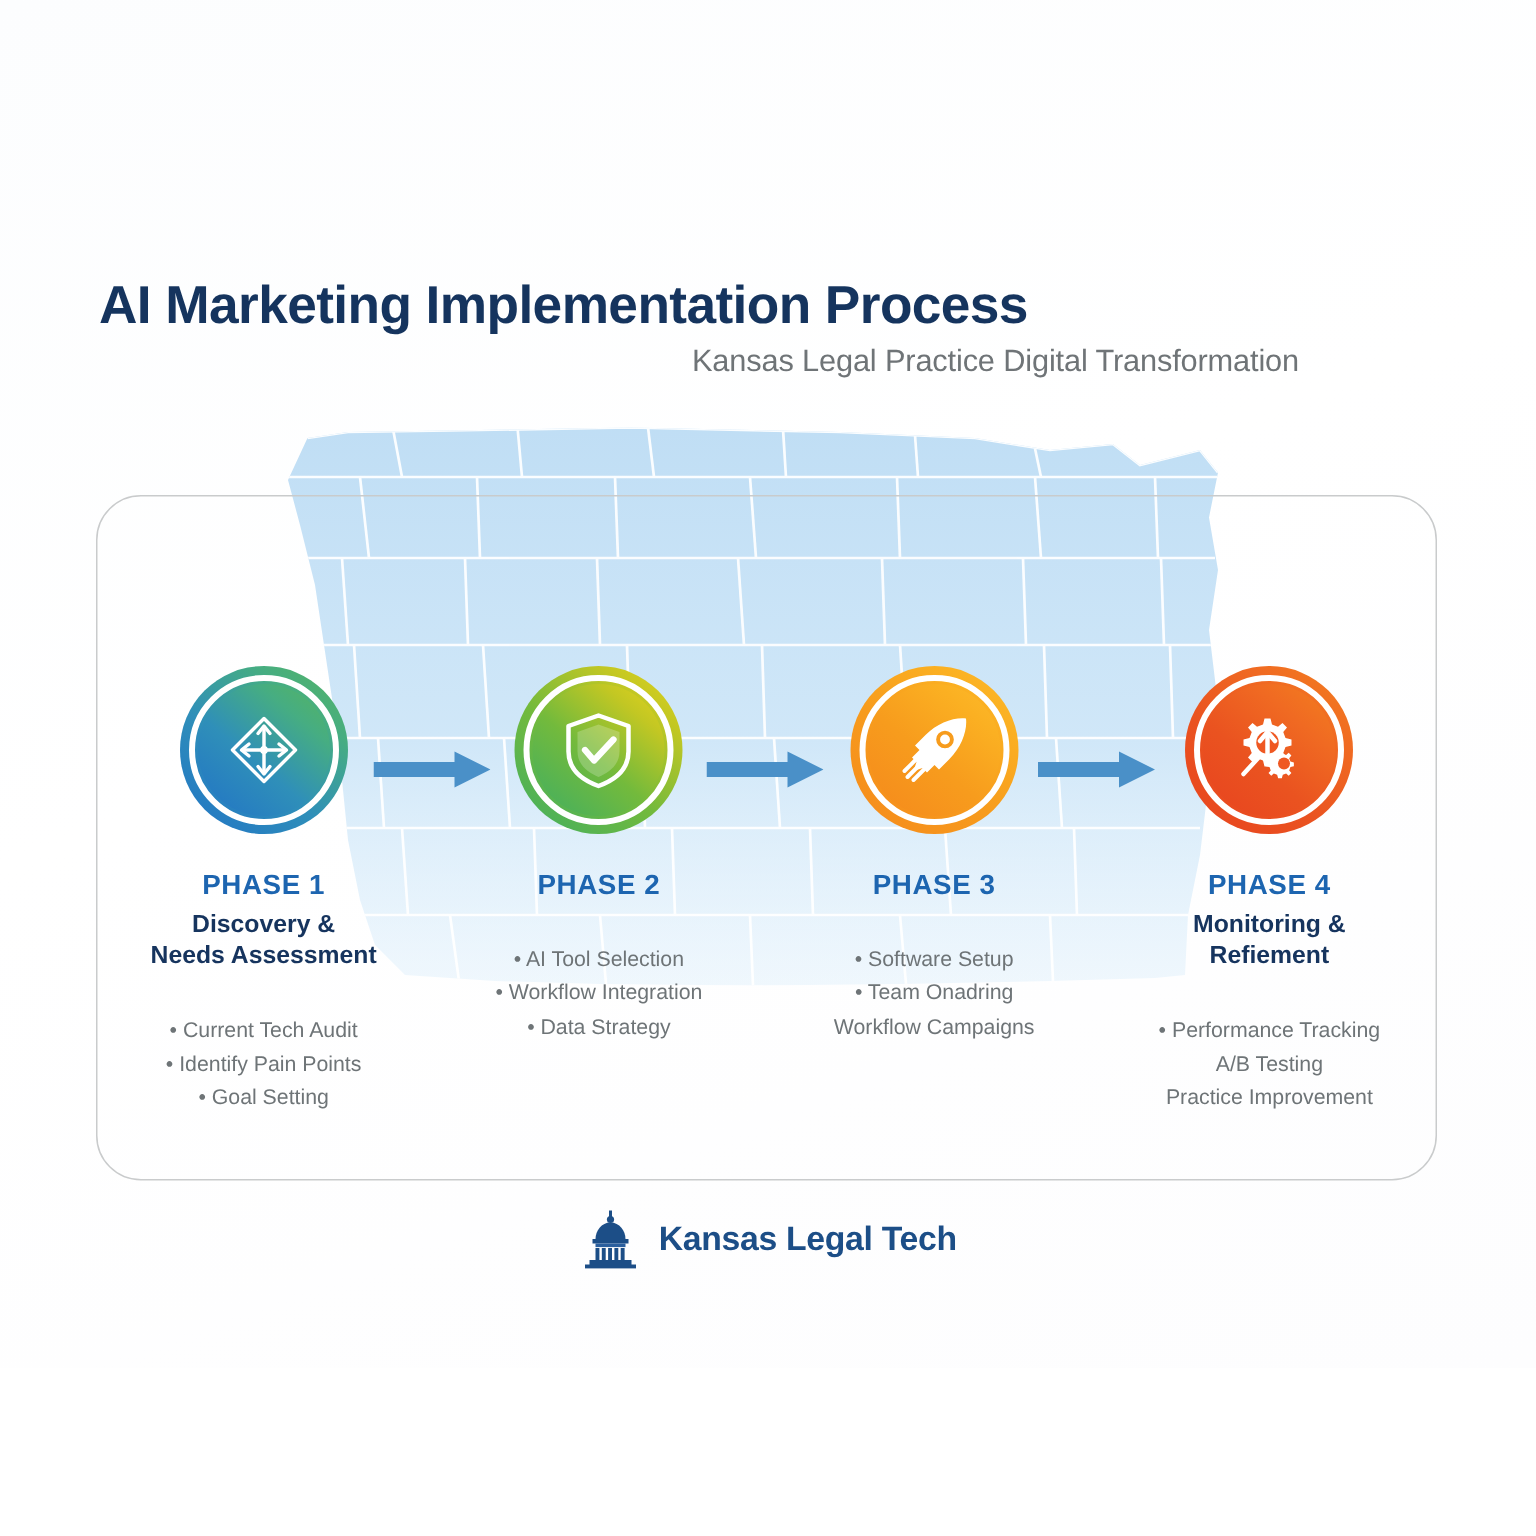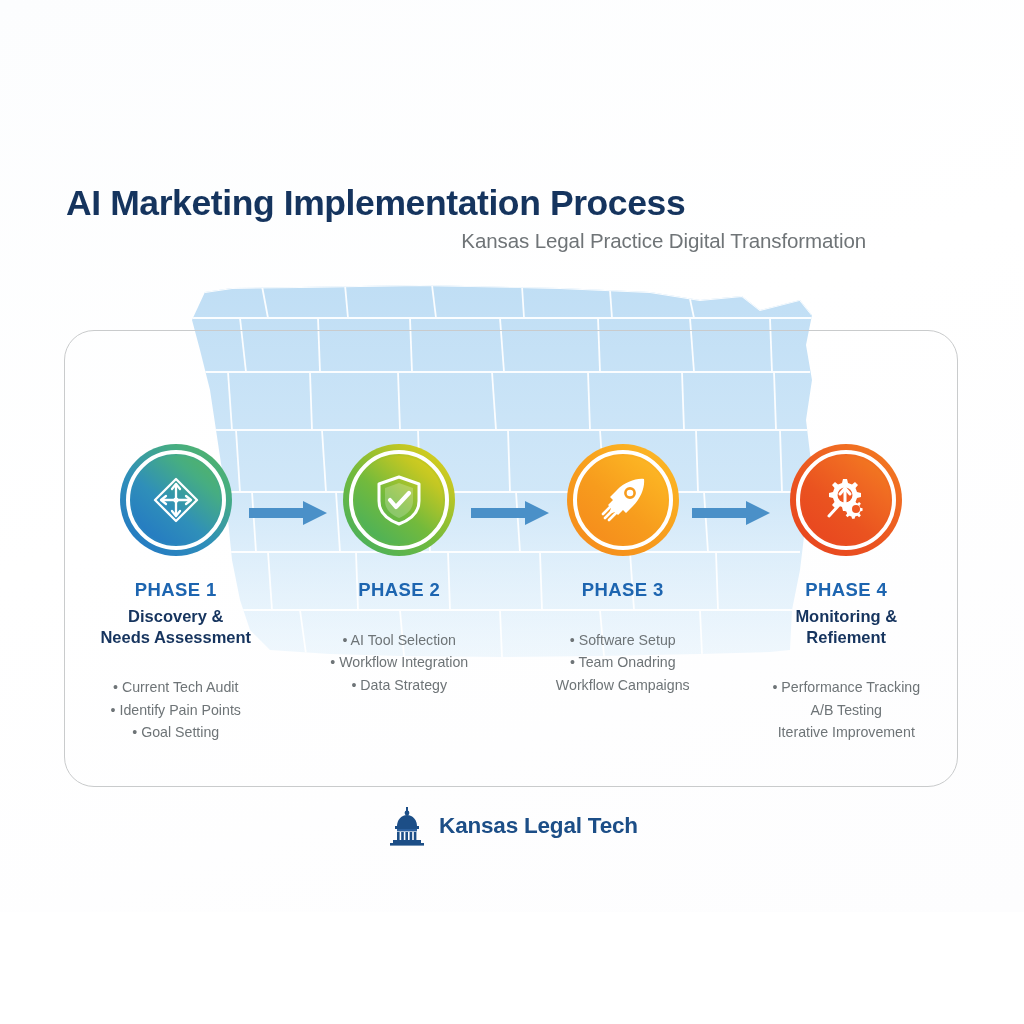--- a/index.html
+++ b/index.html
@@ -385,21 +385,21 @@
             </g>
           </svg>
         </div>
       </div>
       <div class="phase-label">PHASE 4</div>
       <div class="phase-title">Monitoring &amp;
 Refiement</div>
       <div class="phase-bullets">
         <div>• Performance Tracking</div>
         <div>A/B Testing</div>
-        <div>Iterative Improvement</div>
+        <div>Practice Improvement</div>
       </div>
     </div>
 
   </div>
 
   <div id="footer">
     <span id="capitol-icon">
       <svg width="42" height="40" viewBox="0 0 42 40">
         <g fill="#1c4e87">
           <rect x="20" y="1" width="2" height="5"></rect>

